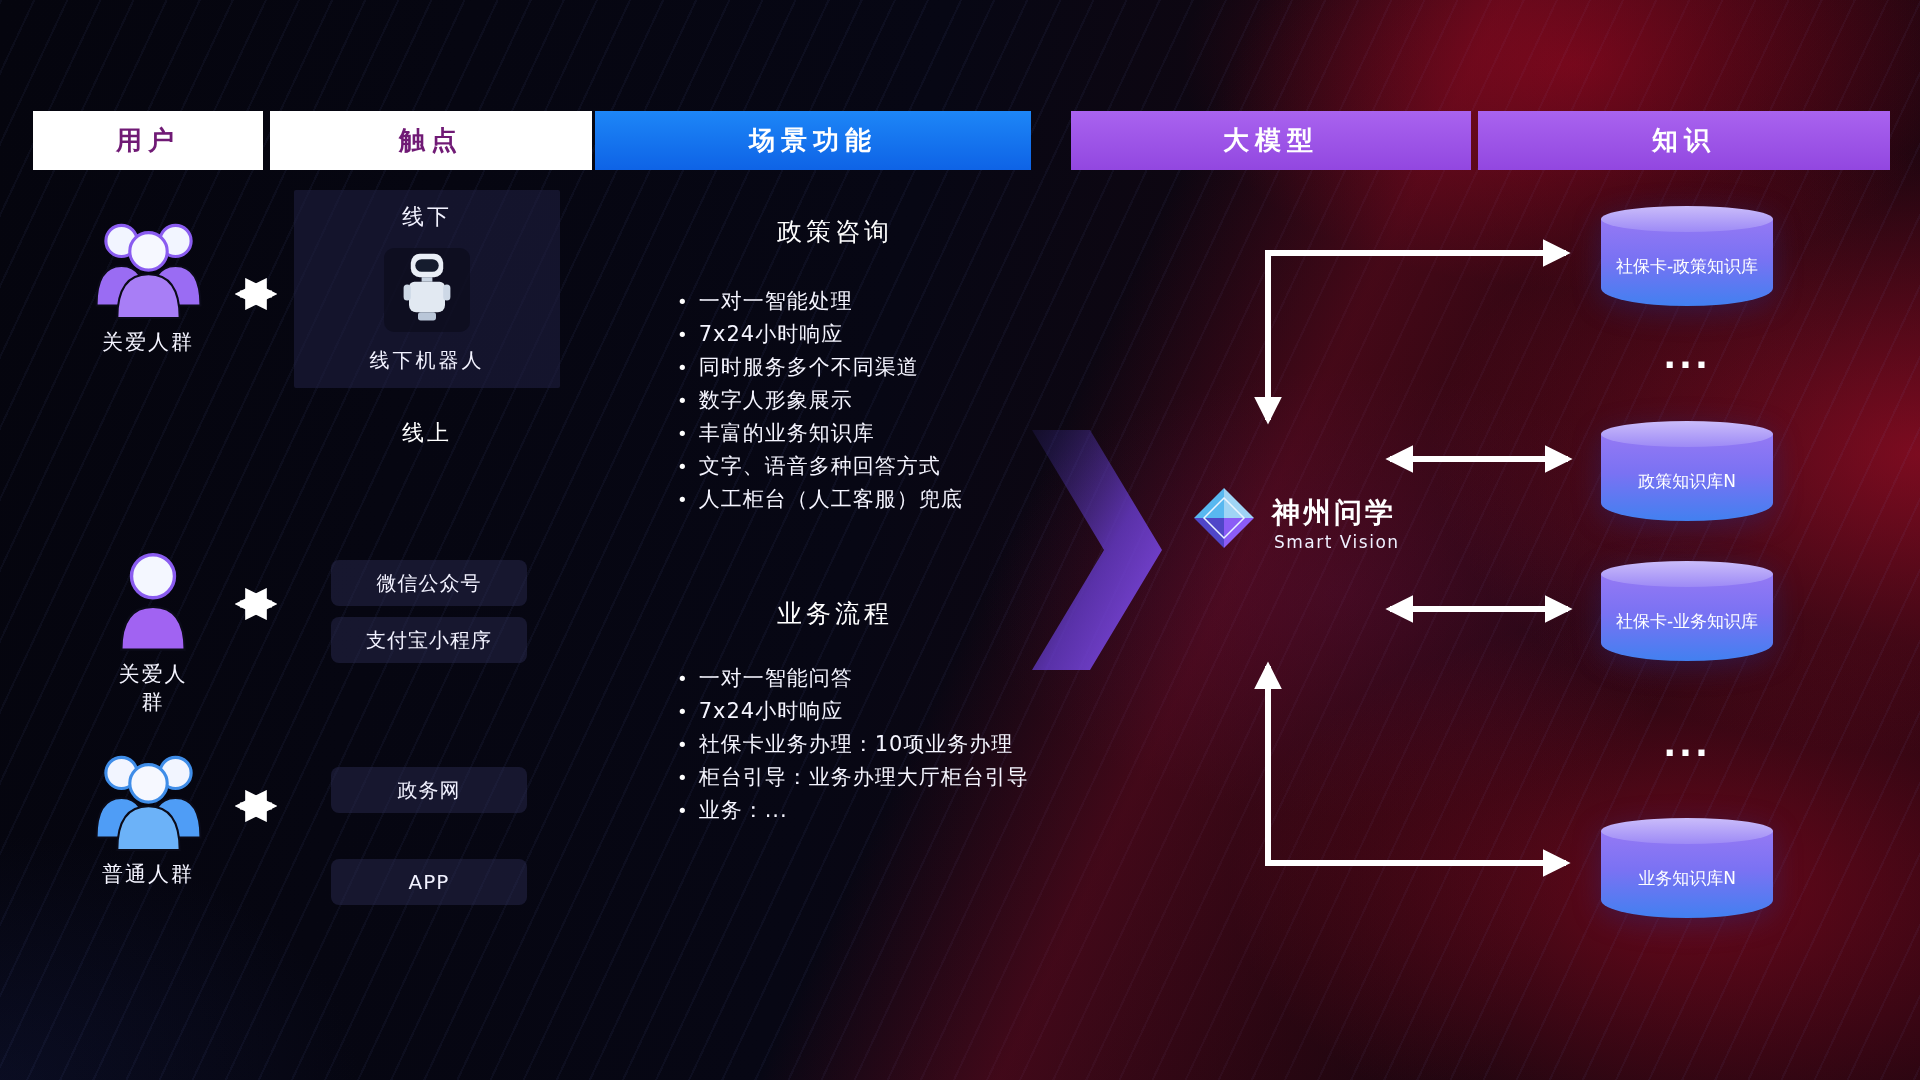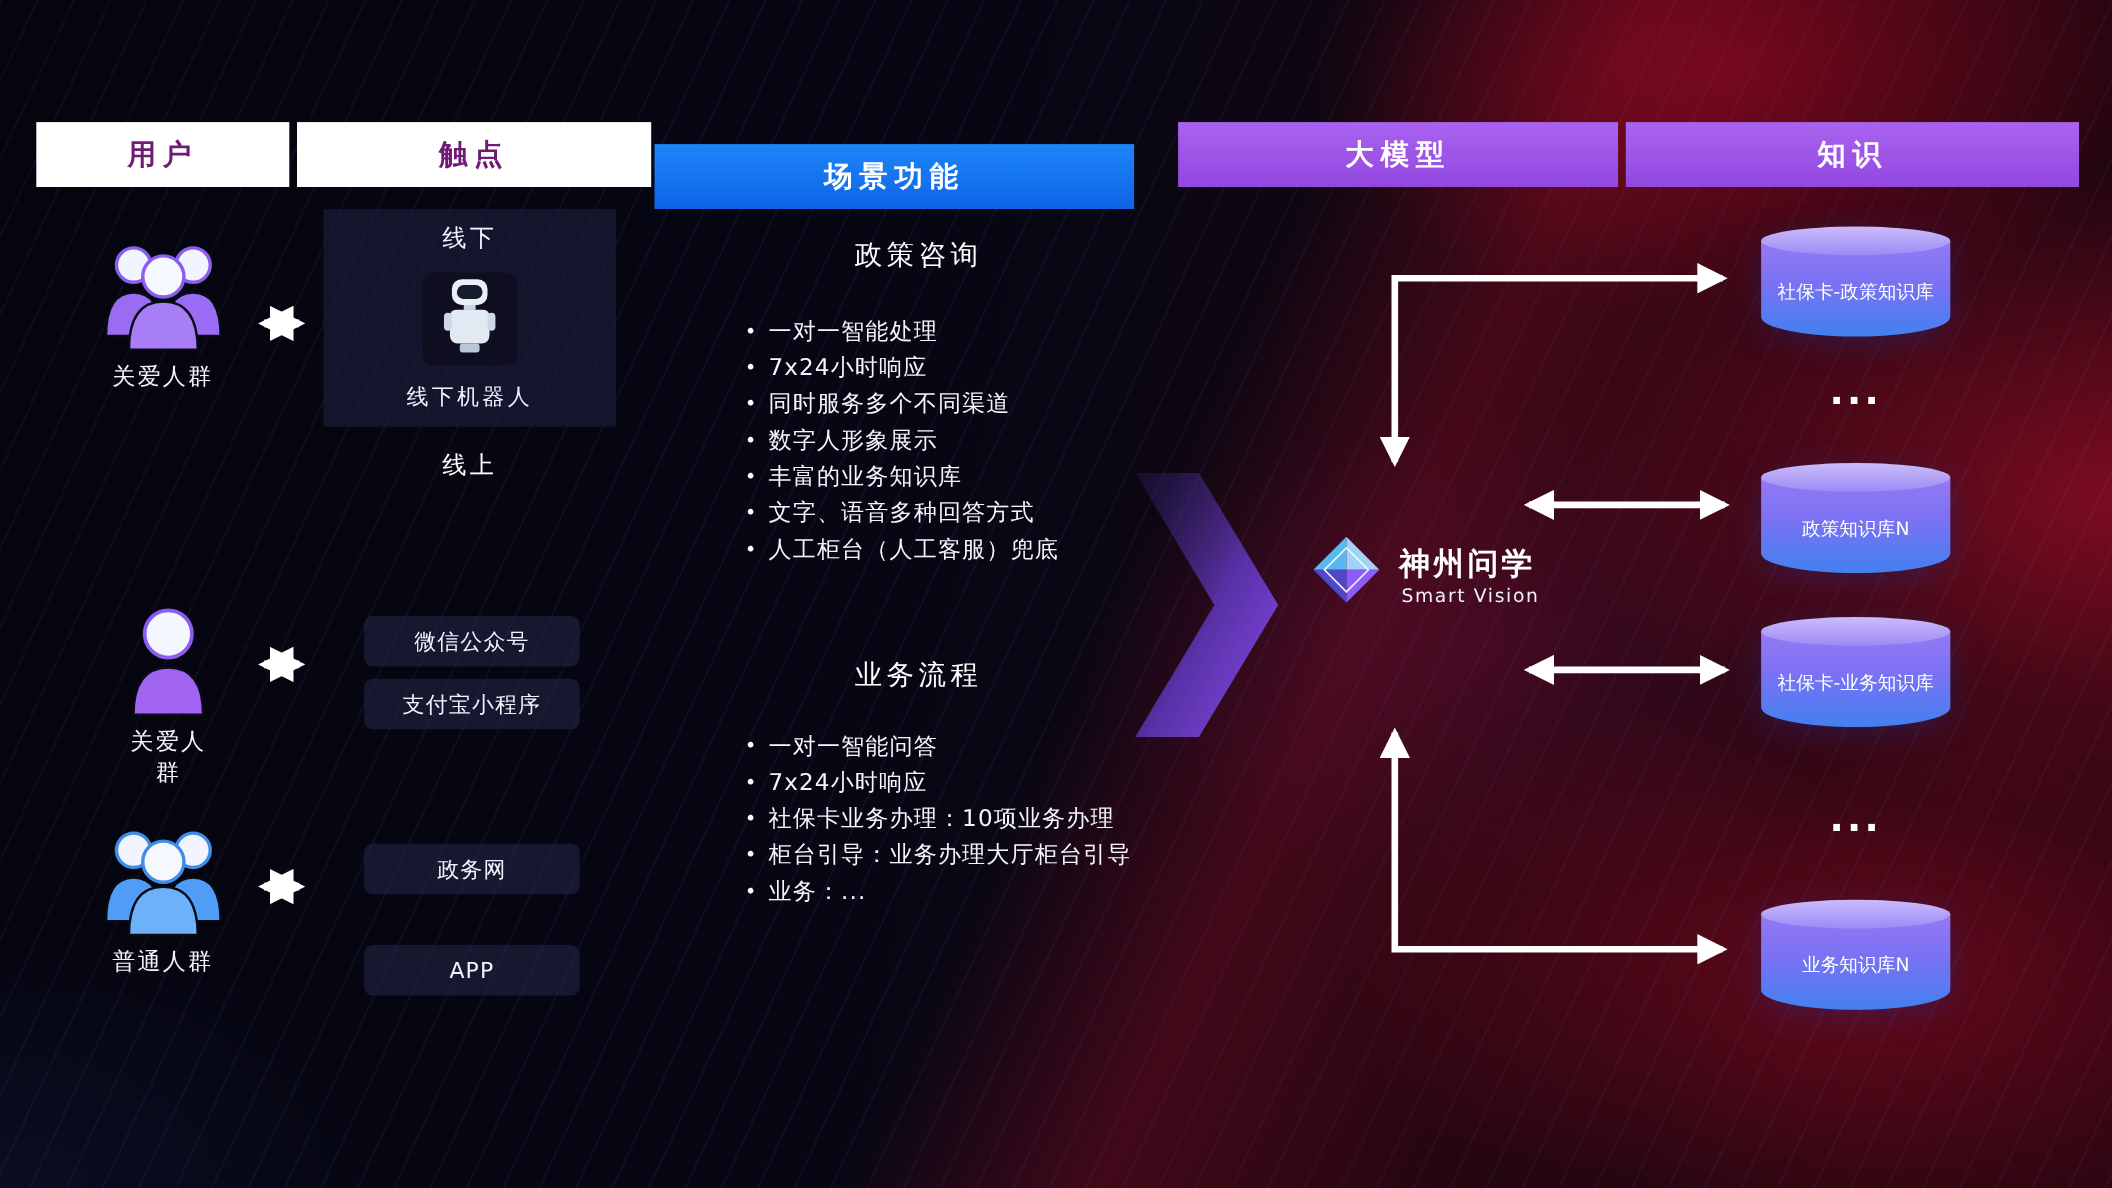--- a/index.html
+++ b/index.html
@@ -31,21 +31,21 @@
   
   .user{position:absolute;text-align:center;}
   .user .ulabel{margin-top:4px;font-size:21px;letter-spacing:2px;color:#f4f4ff;}
 
   
   .offline-card{position:absolute;left:294px;top:190px;width:266px;height:198px;border-radius:2px;
       background:rgba(32,32,68,0.55);display:flex;flex-direction:column;align-items:center;
       justify-content:space-between;padding:12px 0 14px 0;box-sizing:border-box;}
   .tp-title{font-size:22px;letter-spacing:3px;color:#f2f2ff;}
   .robot-pad{background:rgba(10,10,26,0.65);border-radius:10px;padding:4px 16px;}
-  .online-title{position:absolute;left:294px;top:408px;width:266px;text-align:center;
+  .online-title{position:absolute;left:294px;top:418px;width:266px;text-align:center;
       font-size:22px;letter-spacing:3px;}
   .channel{position:absolute;left:331px;width:196px;height:46px;border-radius:8px;
       background:rgba(44,44,84,0.45);display:flex;align-items:center;justify-content:center;
       font-size:20px;letter-spacing:1px;color:#f2f2ff;}
 
   
   .scn-title{position:absolute;left:640px;width:390px;text-align:center;font-size:25px;
       letter-spacing:4px;color:#fff;font-weight:500;}
   .scn-list{position:absolute;left:677px;margin:0;padding:0;list-style:none;}
   .scn-list li{display:flex;align-items:flex-start;font-size:21px;line-height:25px;
@@ -91,21 +91,21 @@
     <path class="conn" d="M1390,609 H1568" marker-start="url(#ah)" marker-end="url(#ah)"></path>
     <path class="conn" d="M1268,666 V863 H1566" marker-start="url(#ah)" marker-end="url(#ah)"></path>
   </svg>
 
   <div class="hdr white" style="left:33px;width:230px;">
     <span>用户</span>
   </div>
   <div class="hdr white" style="left:270px;width:322px;">
     <span>触点</span>
   </div>
-  <div class="hdr blue" style="left:595px;width:436px;margin-top:20px;">
+  <div class="hdr blue" style="left:595px;width:436px;">
     <span>场景功能</span>
   </div>
   <div class="hdr purple" style="left:1071px;width:400px;">
     <span>大模型</span>
   </div>
   <div class="hdr purple" style="left:1478px;width:412px;">
     <span>知识</span>
   </div>
 
   <div class="user" style="left:83px;top:216px;width:130px;">

